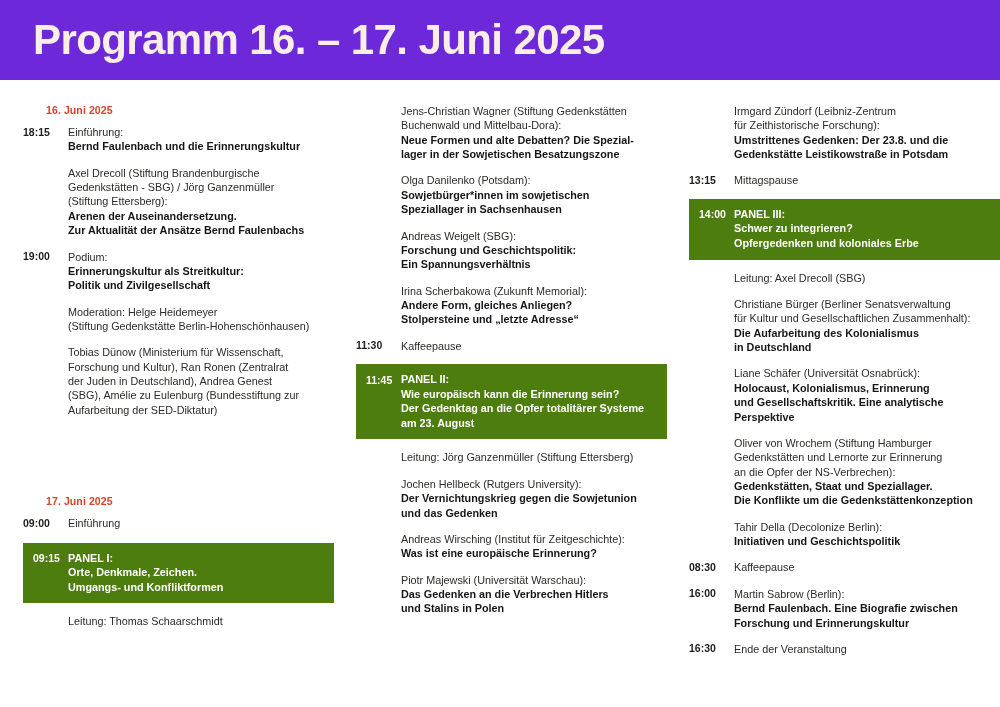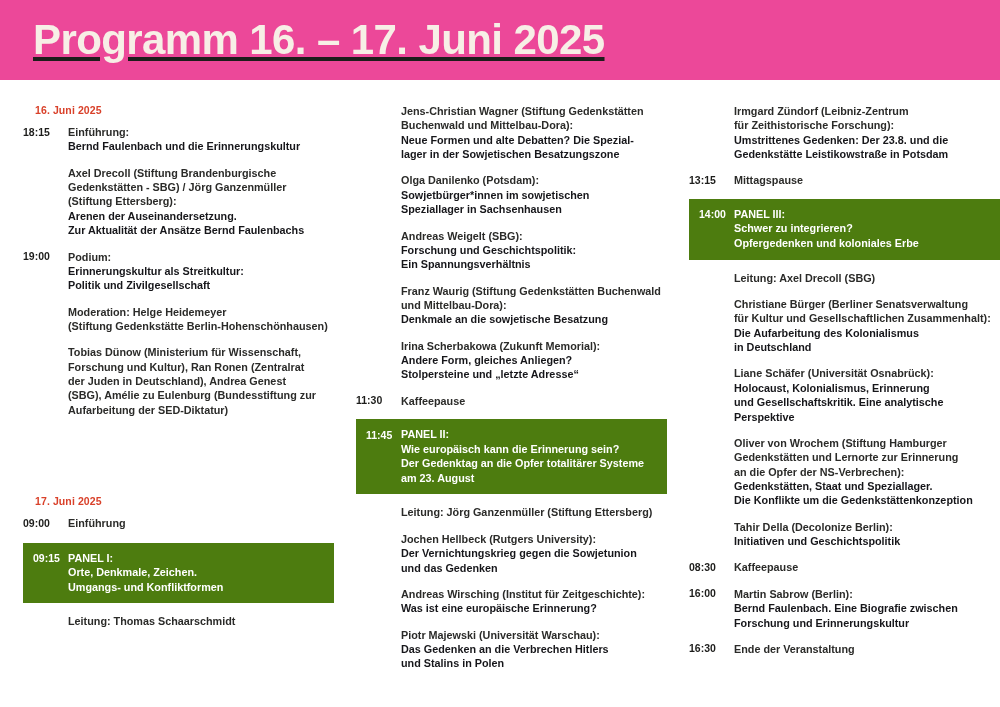--- a/index.html
+++ b/index.html
@@ -12,26 +12,25 @@
   body {
     width: 1000px;
     height: 707px;
     font-family: "Liberation Sans", sans-serif;
     color: #1d1d1b;
     overflow: hidden;
   }
 
   
   .banner {
-    background: #ec4899;
+    background: #6d28d9;
     height: 80px;
     display: flex;
     align-items: center;
     padding-left: 33px;
-    text-decoration: underline;
   }
   .banner-title {
     color: #f7efe6;
     font-size: 42px;
     font-weight: bold;
     letter-spacing: -0.6px;
     line-height: 1;
     white-space: nowrap;
   }
 
@@ -46,21 +45,21 @@
     width: 333px;
     flex: 0 0 333px;
     padding: 0 11px;
   }
 
   
   .date-head {
     color: #d9412a;
     font-size: 10.5px;
     font-weight: bold;
-    margin: 0 0 9px 12px;
+    margin: 0 0 9px 23px;
     letter-spacing: 0.1px;
   }
 
   .spacer-lg { height: 66px; }
 
   
   .row {
     display: flex;
     margin-bottom: 12px;
     line-height: 1.33;
@@ -75,21 +74,21 @@
     padding-top: 0.5px;
     white-space: nowrap;
   }
   .time.empty { visibility: hidden; }
 
   .body {
     flex: 1 1 auto;
     font-size: 10.8px;
   }
   .plain {
-    font-weight: bold;
+    font-weight: normal;
     color: #2b2b29;
   }
   .strong {
     font-weight: bold;
     color: #16161a;
   }
 
   
   .panel {
     background: #4d7c0f;
@@ -225,28 +224,20 @@
 
     <div class="row">
       <div class="time empty">—</div>
       <div class="body">
         <div class="plain">Andreas Weigelt (SBG):</div>
         <div class="strong">Forschung und Geschichtspolitik:</div>
         <div class="strong">Ein Spannungsverhältnis</div>
       </div>
     </div>
 
-    <div class="row">
-      <div class="time empty">—</div>
-      <div class="body">
-        <div class="plain">Franz Waurig (Stiftung Gedenkstätten Buchenwald</div>
-        <div class="plain">und Mittelbau-Dora):</div>
-        <div class="strong">Denkmale an die sowjetische Besatzung</div>
-      </div>
-    </div>
 
     <div class="row">
       <div class="time empty">—</div>
       <div class="body">
         <div class="plain">Irina Scherbakowa (Zukunft Memorial):</div>
         <div class="strong">Andere Form, gleiches Anliegen?</div>
         <div class="strong">Stolpersteine und „letzte Adresse“</div>
       </div>
     </div>
 

